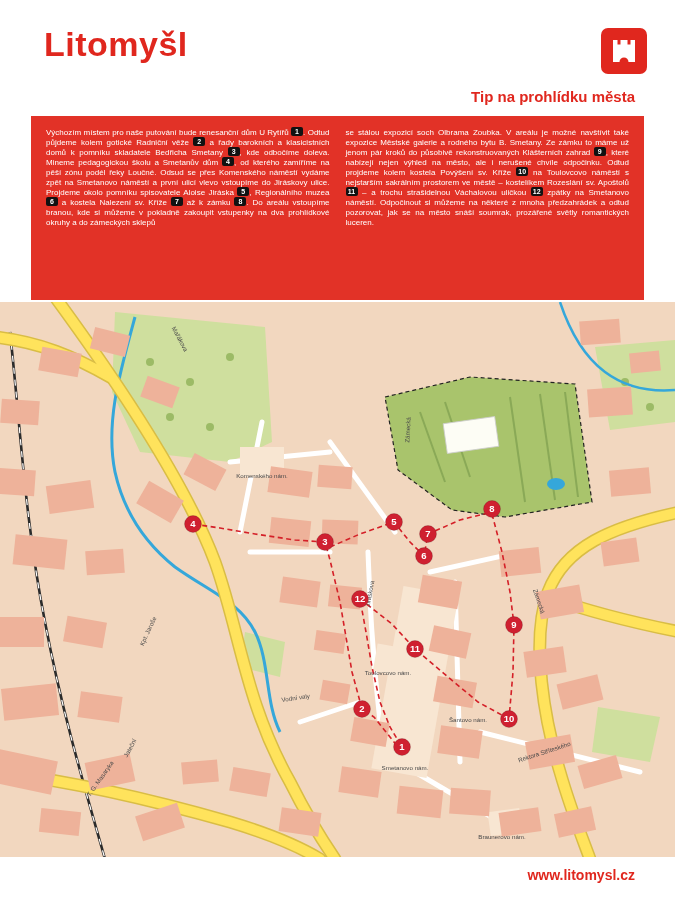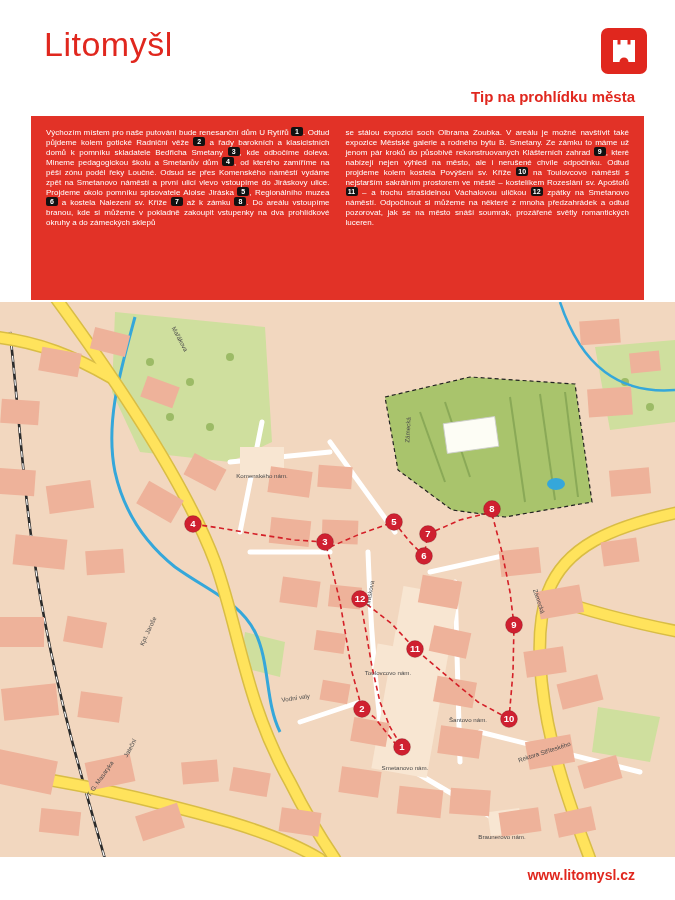--- a/index.html
+++ b/index.html
@@ -3,21 +3,21 @@
 <meta charset="utf-8">
 <style>
   html,body { margin:0; padding:0; background:#888; }
   .page {
     position:relative; width:675px; height:900px; margin:0 auto;
     background:#ffffff; overflow:hidden;
     font-family:"Liberation Sans", sans-serif;
   }
   
   .header { position:relative; padding:24px 40px 0 44px; }
-  .title { margin:0; font-size:34px; line-height:40px; font-weight:normal; letter-spacing:0.5px; color:#e0271e; }
+  .title { margin:0; font-size:34px; line-height:40px; font-weight:bold; letter-spacing:0.5px; color:#e0271e; }
   .subtitle { margin:24px 0 0 1px; font-size:15px; line-height:18px; font-weight:bold; color:#e0271e;text-align:right; }
   .logo { position:absolute; top:28px; right:28px; width:46px; height:46px; }
   
   .intro-panel {
     margin:10px 31px 0 31px; height:184px; box-sizing:border-box;
     background:#e23227; padding:12px 15px; display:flex; gap:16px; overflow:hidden;
   }
   .intro-col { flex:1; color:#ffffff; font-size:8px; line-height:10px; text-align:justify; }
   .ref-badge {
     display:inline-block; background:#111111; color:#ffffff; font-weight:bold;

